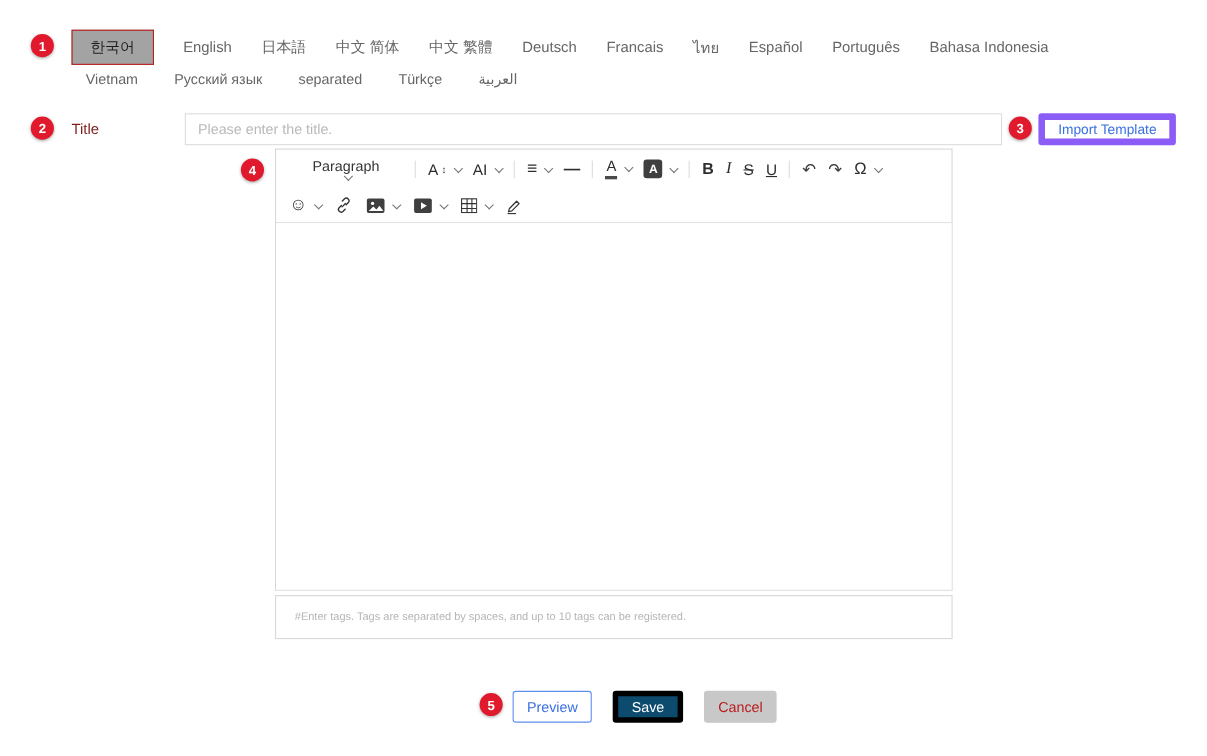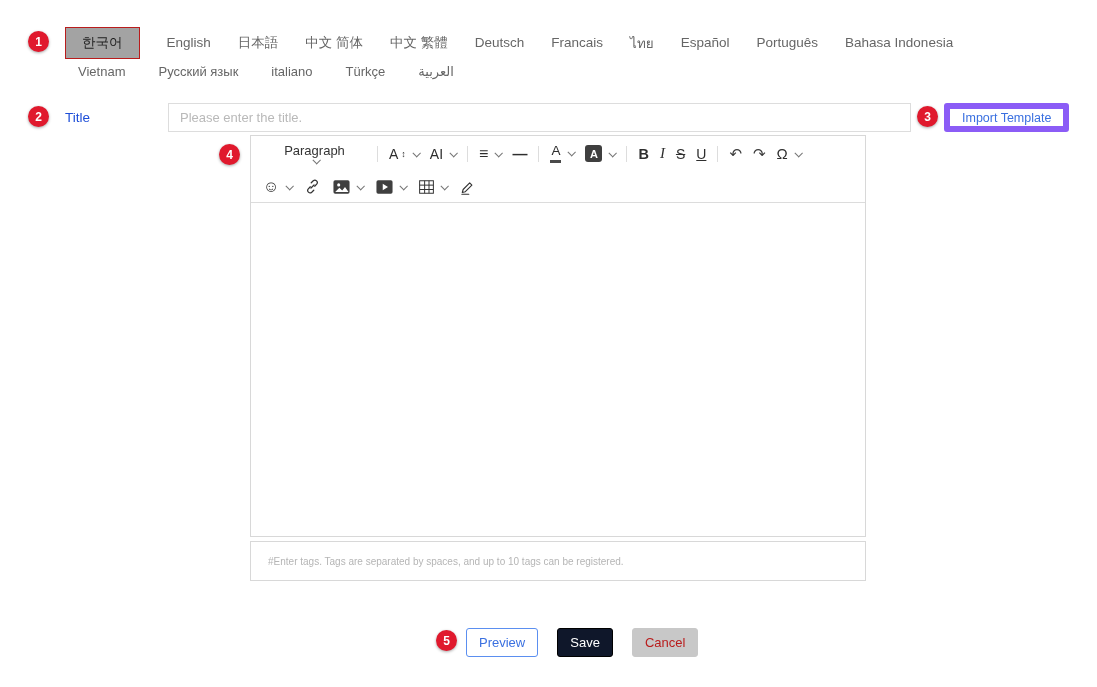--- a/index.html
+++ b/index.html
@@ -16,21 +16,21 @@
   
   .tabs-row1 { position:absolute; left:65px; top:27px; height:31px;
                display:flex; align-items:center; gap:27px; font-size:13.5px; color:#666; }
   .tab { cursor:pointer; white-space:nowrap; }
   .tab.active { border:1px solid #b91c1c; background:#a3a3a3; color:#1d1d1d;
                 padding:6px 16px; }
   .tabs-row2 { position:absolute; left:78px; top:64px; display:flex; gap:33px;
                font-size:13px; color:#666; }
 
   
-  .title-label { position:absolute; left:65px; top:110px; font-size:13.5px; color:#1d4ed8; }
+  .title-label { position:absolute; left:65px; top:110px; font-size:13.5px; color:#7f1d1d; }
   .title-input { position:absolute; left:168px; top:103px; width:743px; height:29px;
                  border:1px solid #ddd; padding:0 11px; font-size:13px; color:#4d7c0f;
                  outline:none; font-family:inherit; }
   .title-input::placeholder { color:#b9b9b9; }
   .import-btn { position:absolute; left:944px; top:103px; height:29px; padding:0 12px;
                 background:#fff; border:6px solid #8b5cf6; color:#3a70e0; font-size:12.5px;
                 border-radius:3px; cursor:pointer; font-family:inherit; }
 
   
   .editor { position:absolute; left:250px; top:135px; width:616px; border:1px solid #d8d8d8; background:#fff; }
@@ -64,21 +64,21 @@
   .tags-input { position:absolute; left:250px; top:541px; width:616px; height:40px;
                 border:1px solid #d8d8d8; padding:0 17px; font-size:10px; color:#333;
                 outline:none; font-family:inherit; }
   .tags-input::placeholder { color:#b5b5b5; }
 
   
   .actions { position:absolute; left:466px; top:628px; display:flex; gap:19px; }
   .btn { height:29px; padding:0 12px; font-size:13px; border-radius:3px; cursor:pointer;
          display:flex; align-items:center; font-family:inherit; }
   .btn-preview { background:#fff; border:1px solid #5b8ff0; color:#3a70e0; }
-  .btn-save { background:#0f172a; border:1px solid #000000; color:#fff; }
+  .btn-save { background:#0c4a6e; border:5px solid #000000; color:#fff; }
   .btn-cancel { background:#c8c8c8; border:1px solid #c8c8c8; color:#b91c1c; }
 
   svg { display:block; }
 </style>
 </head>
 <body>
 
 <div class="page">
 
   <div class="badge" style="left:28px; top:31px;">1</div>
@@ -97,21 +97,21 @@
     <span class="tab">Francais</span>
     <span class="tab">ไทย</span>
     <span class="tab">Español</span>
     <span class="tab">Português</span>
     <span class="tab">Bahasa Indonesia</span>
   </div>
 
   <div class="tabs-row2">
     <span class="tab">Vietnam</span>
     <span class="tab">Русский язык</span>
-    <span class="tab">italiano</span>
+    <span class="tab">separated</span>
     <span class="tab">Türkçe</span>
     <span class="tab">العربية</span>
   </div>
 
   <div class="title-label">Title</div>
   <input class="title-input" type="text" placeholder="Please enter the title." style="">
   <button class="import-btn">Import Template</button>
 
   <div class="editor">
     <div class="toolbar">

